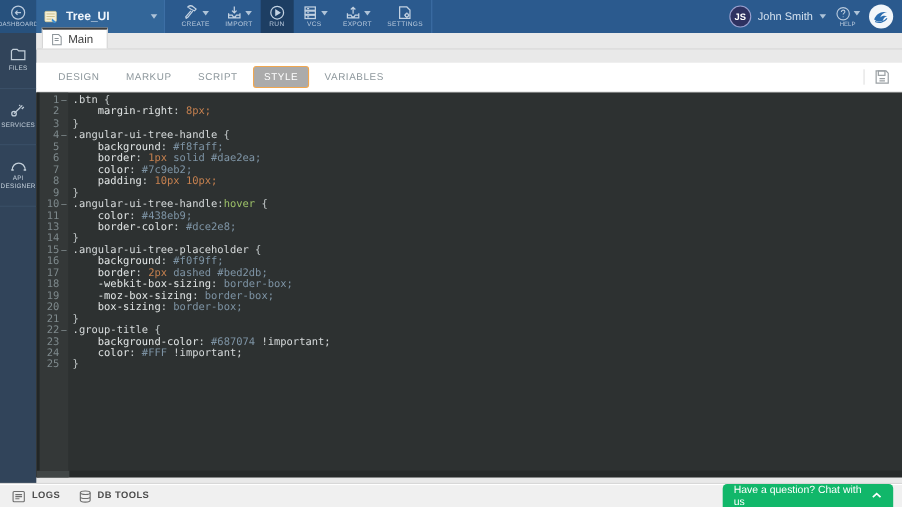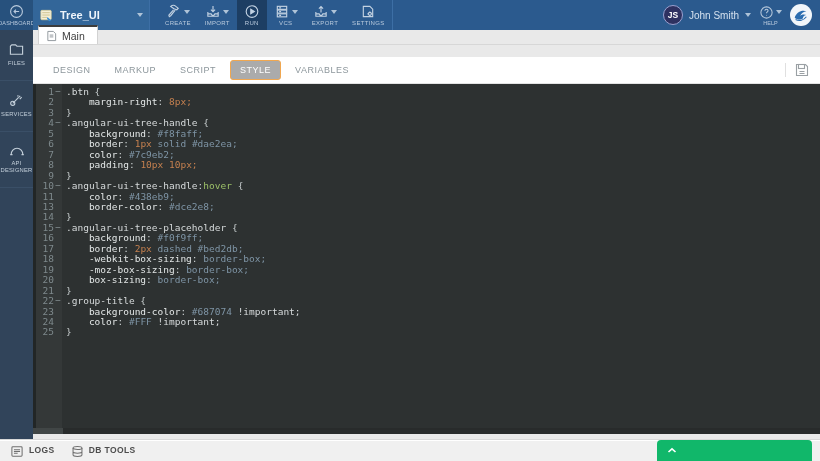--- a/index.html
+++ b/index.html
@@ -337,20 +337,21 @@
           <svg width="13" height="13" viewBox="0 0 14 14" fill="none" stroke="#6f6f6f" stroke-width="1.1">
             <ellipse cx="7" cy="3.2" rx="4.8" ry="1.7"></ellipse>
             <path d="M2.2 3.2v7.4c0 1 2.1 1.8 4.8 1.8s4.8-.8 4.8-1.8V3.2 M2.2 7c0 1 2.1 1.8 4.8 1.8S11.8 8 11.8 7"></path>
           </svg>
         </span>
         <span class="lbl">DB TOOLS</span>
       </div>
     </div>
 
   <div class="chatbtn">
+    <span class="lbl">Have a question? Chat with us</span>
     <span>
       <svg width="10" height="7" viewBox="0 0 10 7" fill="none" stroke="#ffffff" stroke-width="1.6">
         <path d="M1.5 5 5 1.8 8.5 5"></path>
       </svg>
     </span>
   </div>
 
 </div>
 
 </body></html>

